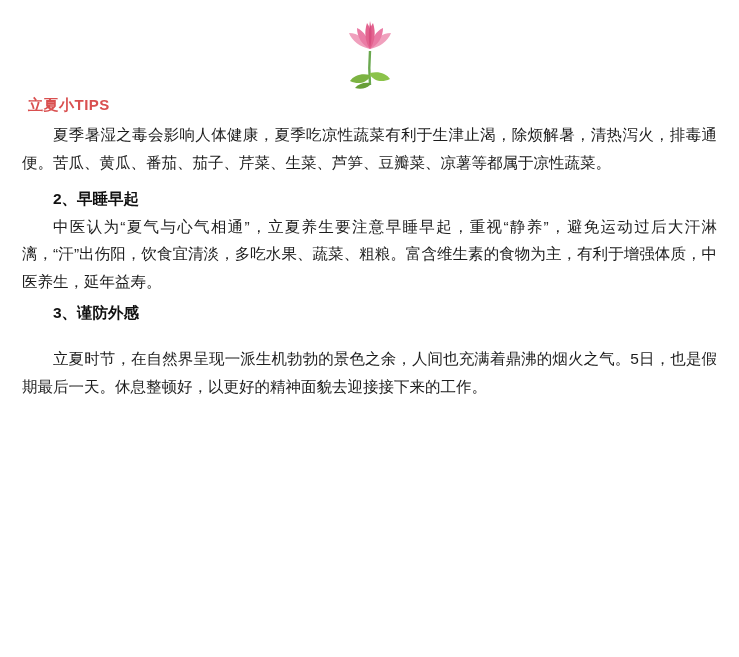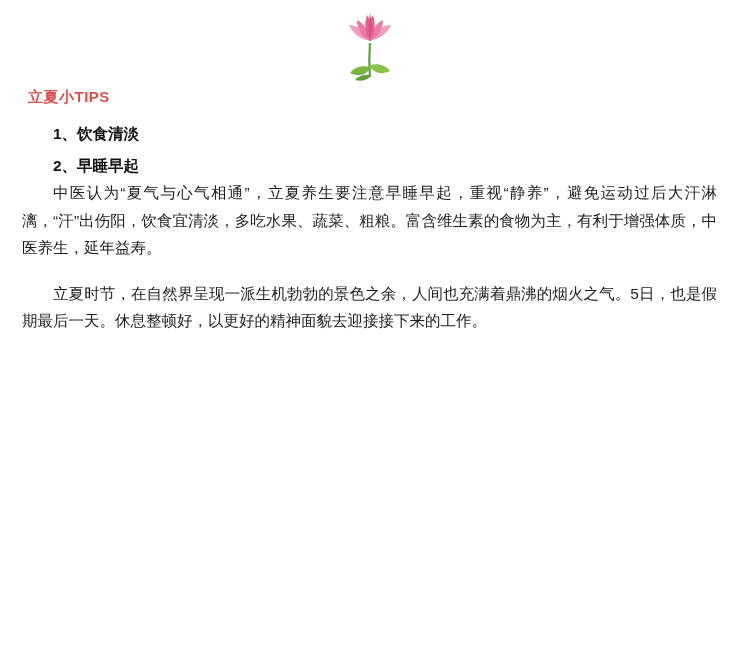--- a/index.html
+++ b/index.html
@@ -12,21 +12,21 @@
     background: #ffffff;
     font-family: "Liberation Sans", sans-serif;
     color: #1a1a1a;
     overflow: hidden;
   }
   .page {
     position: relative;
     width: 739px;
     height: 657px;
     box-sizing: border-box;
-    padding: 0 22px;
+    padding: 8px 22px;
   }
   .hero {
     height: 88px;
     display: flex;
     align-items: center;
     justify-content: center;
   }
   .lotus-icon {
     display: block;
   }
@@ -81,24 +81,25 @@
       <path d="M32 34 C40 30, 45 22, 45 13 C38 16, 33 24, 32 34 Z" fill="#ea7ba5"></path>
 
       <path d="M32 34 C27 27, 26 17, 29 8 C34 15, 35 26, 32 34 Z" fill="#e3638f"></path>
       <path d="M32 34 C37 27, 38 17, 35 8 C30 15, 29 26, 32 34 Z" fill="#e3638f"></path>
       <path d="M32 33 C30 25, 31 14, 32 6 C34 14, 34 25, 32 33 Z" fill="#d94e80"></path>
     </svg>
   </div>
 
   <div class="tips-title">立夏小TIPS</div>
 
+  <p class="body-p">夏季暑湿之毒会影响人体健康，夏季吃凉性蔬菜有利于生津止渴，除烦解暑，清热泻火，排毒通便。苦瓜、黄瓜、番茄、茄子、芹菜、生菜、芦笋、豆瓣菜、凉薯等都属于凉性蔬菜。</p>
 
   <div class="spacer-sm"></div>
 
-  <h3 class="section-head">1、饮食清淡</h3>
 
   <h3 class="section-head">2、早睡早起</h3>
   <p class="body-p">中医认为“夏气与心气相通”，立夏养生要注意早睡早起，重视“静养”，避免运动过后大汗淋漓，“汗”出伤阳，饮食宜清淡，多吃水果、蔬菜、粗粮。富含维生素的食物为主，有利于增强体质，中医养生，延年益寿。</p>
 
+  <h3 class="section-head">3、谨防外感</h3>
 
   <p class="body-p closing">立夏时节，在自然界呈现一派生机勃勃的景色之余，人间也充满着鼎沸的烟火之气。5日，也是假期最后一天。休息整顿好，以更好的精神面貌去迎接接下来的工作。</p>
 
 </div>
 
 </body></html>

